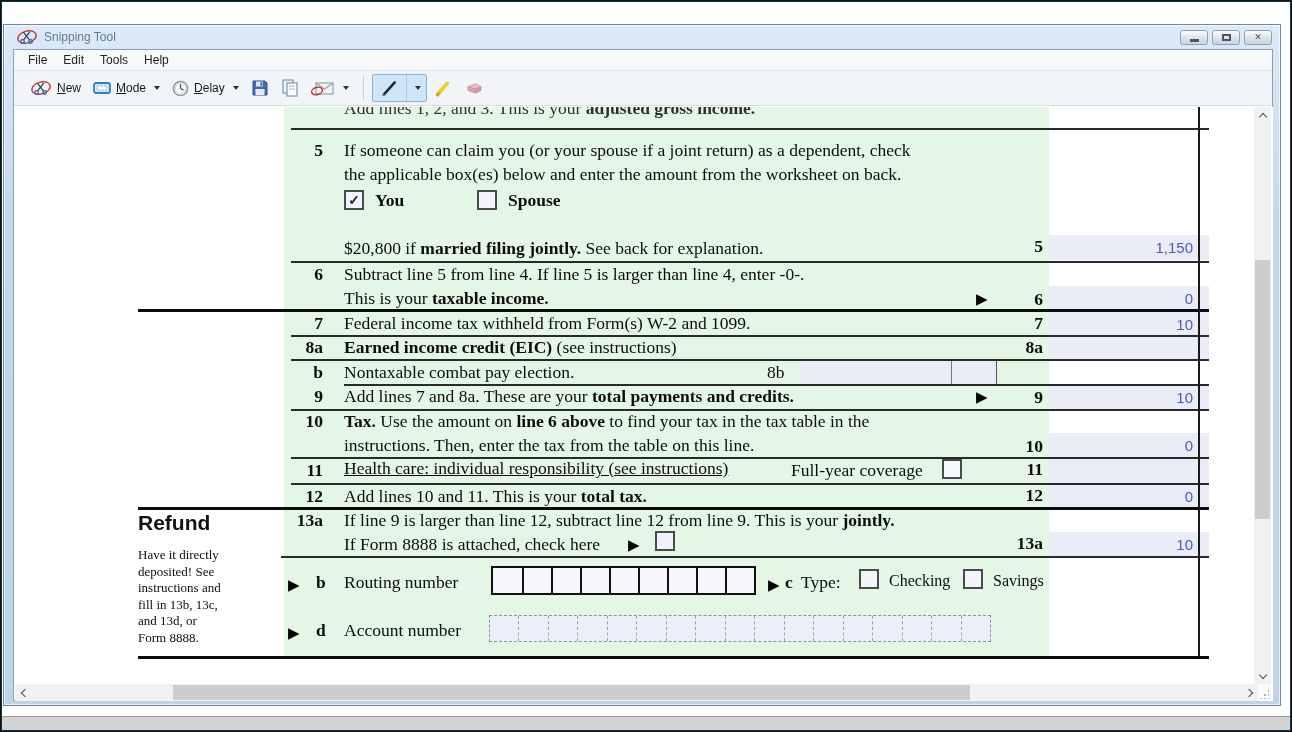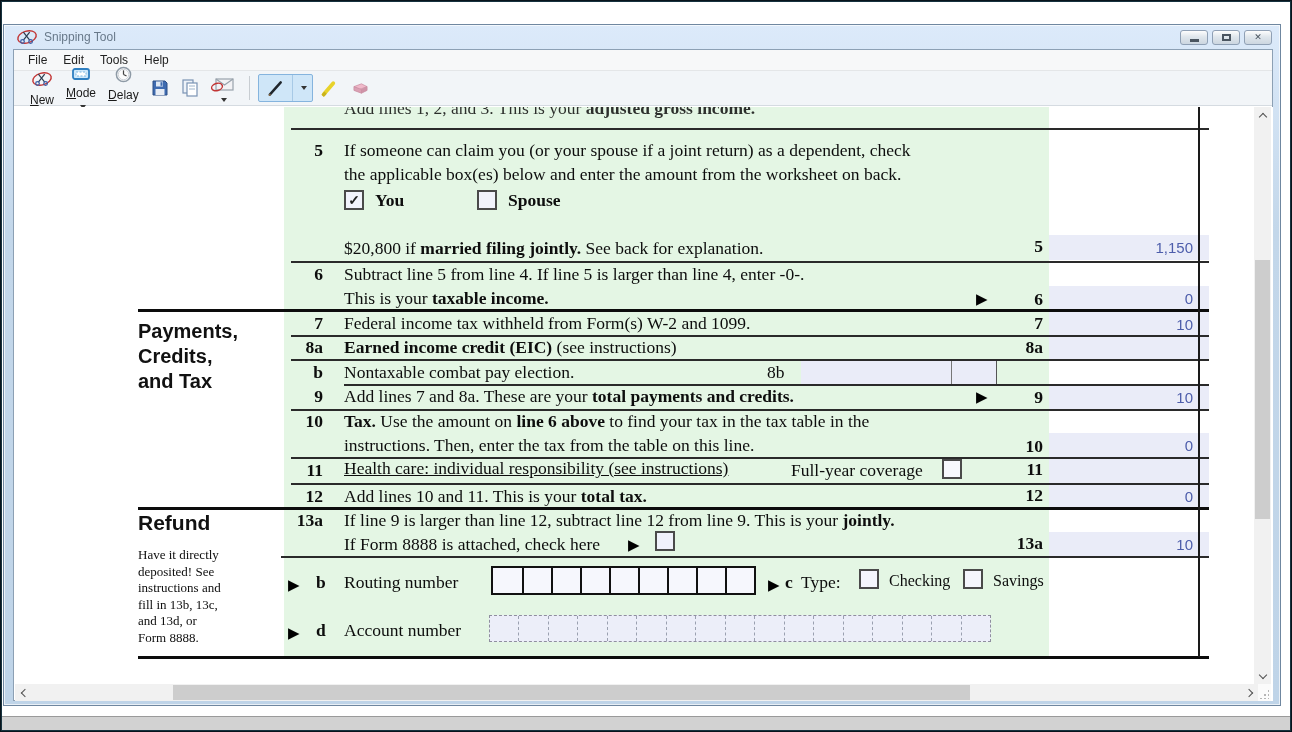--- a/index.html
+++ b/index.html
@@ -22,21 +22,21 @@
   .winbtns { position:absolute; right:8px; top:5px; display:flex; gap:4px; }
   .winbtn { width:28px; height:15px; border:1px solid #8fa0b5; border-radius:3px;
             background:linear-gradient(#fdfdfd,#dfe6ec 45%,#ccd6e0); display:flex; align-items:center; justify-content:center;
             color:#4a5560; font-size:9px; line-height:1; }
   .glyph-min { width:9px; height:3px; background:#4a5560; margin-top:5px; }
   .glyph-max { width:9px; height:7px; border:2px solid #4a5560; }
   .client { position:absolute; left:9px; top:24px; width:1260px; height:652px; background:#fff; border:1px solid #8ca0b4; }
   .menubar { height:21px; background:#f7f8f9; display:flex; align-items:center; padding-left:6px; border-bottom:1px solid #e4e6e8; }
   .menu-item { font-size:12px; color:#222; padding:2px 8px; }
   .toolbar { height:35px; background:#f2f5f8; display:flex; align-items:center; padding-left:10px; border-bottom:1px solid #d5dbe1; }
-  .tbtn { display:flex; align-items:center; gap:5px; padding:4px 6px; font-size:12px; color:#1a1a1a;flex-direction:column; }
+  .tbtn { display:flex; align-items:center; gap:5px; padding:4px 6px; font-size:12px; color:#1a1a1a; }
   .tb-label { display:inline-block; }
   .tb-label::first-letter { text-decoration:underline; }
   .dd { width:0; height:0; border-left:3.5px solid transparent; border-right:3.5px solid transparent; border-top:4px solid #333; margin-left:3px; }
   .tsep { width:1px; height:24px; background:#c8cdd2; margin:0 8px; }
   .pen-group { display:flex; align-items:stretch; border:1px solid #85b4de; background:#cfe6f8; height:28px; border-radius:2px; }
   .pen-main { display:flex; align-items:center; padding:0 7px; }
   .pen-arrow { display:flex; align-items:center; padding:0 5px; border-left:1px solid #a7c9e6; }
   .ico { display:inline-flex; }
 
   
@@ -265,25 +265,20 @@
           <div class="hr" style="left:329px; top:277px; width:865px;"></div>
           <div class="hr" style="left:276px; top:302px; width:918px;"></div>
           <div class="hr" style="left:276px; top:350px; width:918px;"></div>
           <div class="hr" style="left:276px; top:376px; width:918px;"></div>
           <div class="hr2" style="left:123px; top:400px; width:1071px;"></div>
           <div class="hr" style="left:266px; top:449px; width:928px;"></div>
           <div class="hr2" style="left:123px; top:549px; width:1071px;"></div>
 
           <div class="vline" style="left:1183px; top:0; height:550px;"></div>
 
-          <div class="abs sans-h" style="left:123px; top:212px; font-size:20px; line-height:25px;">
-            <div>Payments,</div>
-            <div>Credits,</div>
-            <div>and Tax</div>
-          </div>
           <div class="abs sans-h" style="left:123px; top:404px; font-size:21px;">Refund</div>
           <div class="abs ser" style="left:123px; top:440px; font-size:13px; line-height:16.5px; white-space:normal; width:150px;">
             <div>Have it directly</div>
             <div>deposited! See</div>
             <div>instructions and</div>
             <div>fill in 13b, 13c,</div>
             <div>and 13d, or</div>
             <div>Form 8888.</div>
           </div>
 

